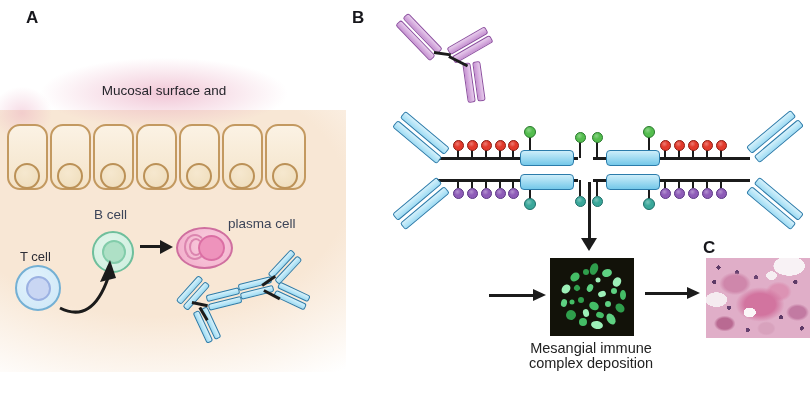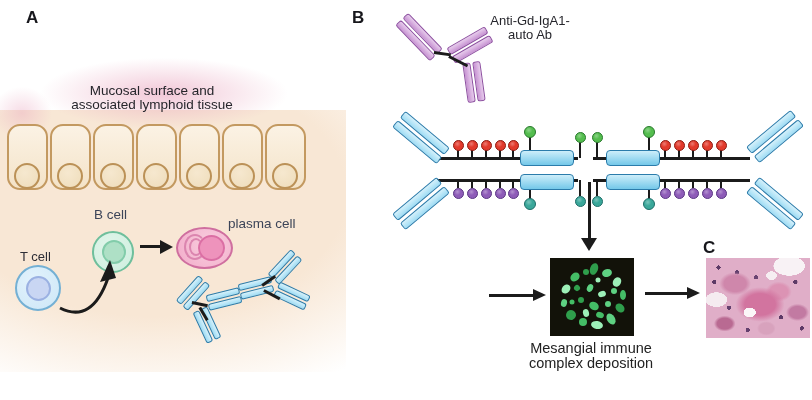--- a/index.html
+++ b/index.html
@@ -58,23 +58,22 @@
 <body>
 
 <div class="stage">
 
   <div class="peach"></div>
   <div class="pinkblur"></div>
   <div class="pinkblur2"></div>
 
   <div class="plabel" style="left:26px;top:8px">A</div>
 
-  <div class="lbl center" style="left:32px;top:84px;width:240px;font-size:13.5px;color:#26262c;">
+  <div class="lbl center" style="left:44px;top:84px;width:240px;font-size:13.5px;color:#26262c;">
     <div>Mucosal surface and</div>
-    <div>associated lymphoid tissue</div>
   </div>
 
   <div id="epithelium">
       <div class="epi-cell" style="left: 7px; top: 124px;"></div>
       <div class="epi-nuc" style="left: 14px; top: 163px;"></div>
       <div class="epi-cell" style="left: 50px; top: 124px;"></div>
       <div class="epi-nuc" style="left: 57px; top: 163px;"></div>
       <div class="epi-cell" style="left: 93px; top: 124px;"></div>
       <div class="epi-nuc" style="left: 100px; top: 163px;"></div>
       <div class="epi-cell" style="left: 136px; top: 124px;"></div>
@@ -105,24 +104,20 @@
   <div class="abs" style="left:160px;top:239.5px;width:0;height:0;border-left:13px solid #1b1b1b;border-top:7px solid transparent;border-bottom:7px solid transparent;"></div>
 
   <svg class="abs" style="left:48px;top:258px;" width="80" height="66" viewBox="0 0 80 66">
     <path d="M 12 50 Q 44 66 60 20" stroke="#1b1b1b" stroke-width="3" fill="none"></path>
     <polygon points="52,24 62,2 68,20" fill="#1b1b1b"></polygon>
   </svg>
 
 
   <div class="plabel" style="left:352px;top:8px">B</div>
 
-  <div class="lbl center" style="left:460px;top:14px;width:140px;font-size:13px;color:#26262c;">
-    <div>Anti-Gd-IgA1-</div>
-    <div>auto Ab</div>
-  </div>
 
 
   <div id="graphics">
       <div style="position: absolute; left: 268px; top: 259px; width: 34px; height: 16px; transform: rotate(-47deg);">
         <div style="position: absolute; left: 0px; top: 0px; width: 34px; height: 7px; box-sizing: border-box; border-radius: 2.5px; border: 1.5px solid rgb(43, 124, 171); background: linear-gradient(rgb(214, 241, 251), rgb(158, 220, 244));"></div>
         <div style="position: absolute; left: 0px; top: 9px; width: 34px; height: 7px; box-sizing: border-box; border-radius: 2.5px; border: 1.5px solid rgb(43, 124, 171); background: linear-gradient(rgb(214, 241, 251), rgb(158, 220, 244));"></div>
       </div>
       <div style="position: absolute; left: 275px; top: 288px; width: 34px; height: 16px; transform: rotate(25deg);">
         <div style="position: absolute; left: 0px; top: 0px; width: 34px; height: 7px; box-sizing: border-box; border-radius: 2.5px; border: 1.5px solid rgb(43, 124, 171); background: linear-gradient(rgb(214, 241, 251), rgb(158, 220, 244));"></div>
         <div style="position: absolute; left: 0px; top: 9px; width: 34px; height: 7px; box-sizing: border-box; border-radius: 2.5px; border: 1.5px solid rgb(43, 124, 171); background: linear-gradient(rgb(214, 241, 251), rgb(158, 220, 244));"></div>

